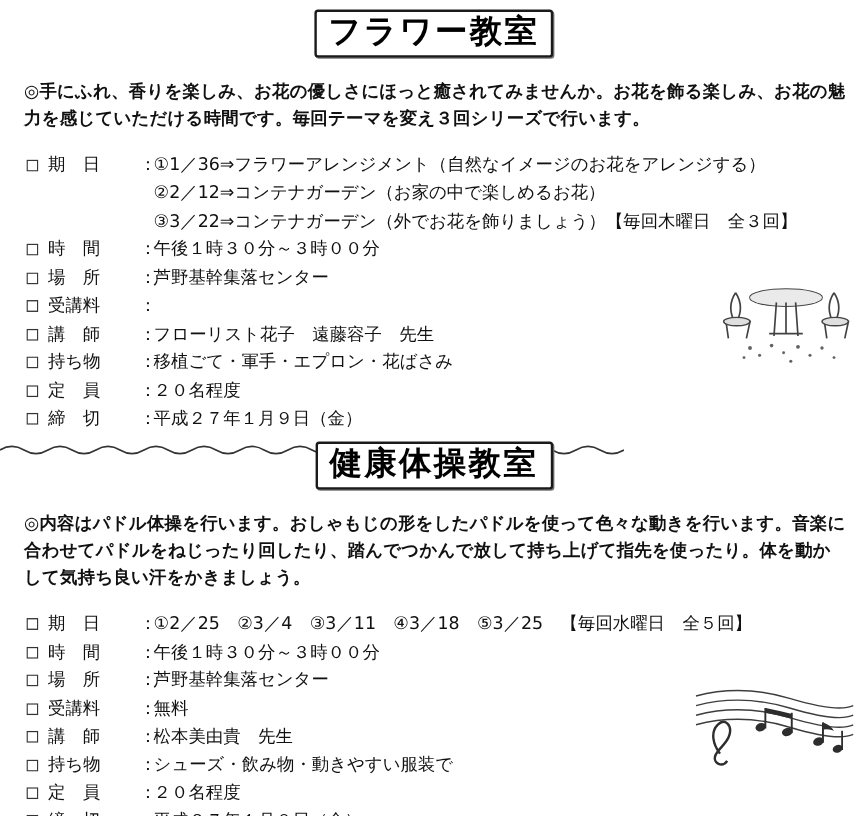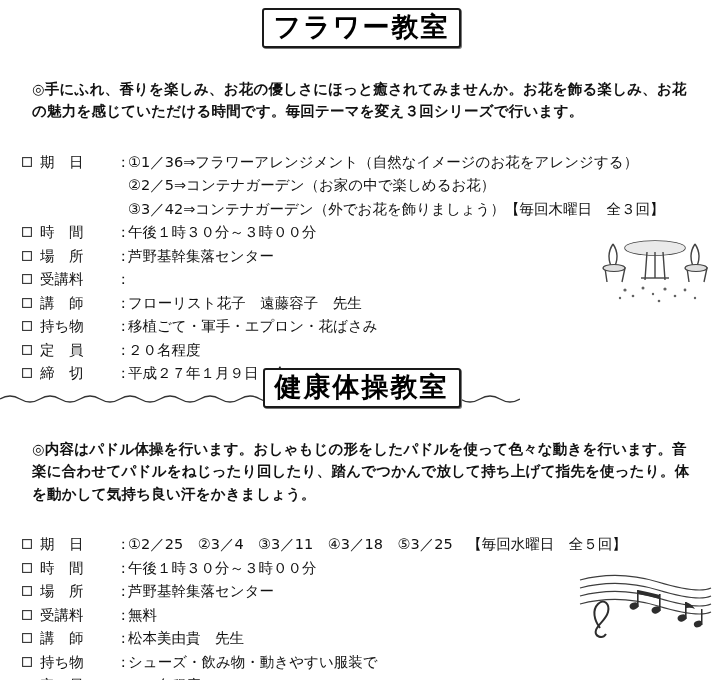--- a/index.html
+++ b/index.html
@@ -37,21 +37,21 @@
     letter-spacing: 2px;
     line-height: 1.1;
     font-family: "DejaVu Sans", "Liberation Sans", sans-serif;
     box-shadow: 1px 1px 0 #777;
     background: #fff;
     color: #000;
   }
 
   
   .lead {
-    margin: 16px;
+    margin: 4px;
     padding: 0 14px 0 16px;
     font-size: 14.5px;
     font-weight: bold;
     line-height: 1.55;
     letter-spacing: 0.2px;
     position: relative;
   }
   .lead .at {
     font-weight: bold;
   }
@@ -149,22 +149,22 @@
       <div class="row">
         <span class="bullet">
           <svg width="10" height="10" viewBox="0 0 10 10">
               <rect x="0.6" y="0.6" width="8.8" height="8.8" fill="none" stroke="#333" stroke-width="1.1"></rect>
             </svg>
         </span>
         <span class="label">期　日</span>
         <span class="colon">：</span>
         <span class="value">①1／36⇒フラワーアレンジメント（自然なイメージのお花をアレンジする）</span>
       </div>
-      <div class="sub">②2／5⇒コンテナガーデン（お家の中で楽しめるお花）</div>
-      <div class="sub">③3／42⇒コンテナガーデン（外でお花を飾りましょう）【毎回木曜日　全３回】</div>
+      <div class="sub">②2／12⇒コンテナガーデン（お家の中で楽しめるお花）</div>
+      <div class="sub">③3／22⇒コンテナガーデン（外でお花を飾りましょう）【毎回木曜日　全３回】</div>
 
       <div class="row">
         <span class="bullet">
           <svg width="10" height="10" viewBox="0 0 10 10">
               <rect x="0.6" y="0.6" width="8.8" height="8.8" fill="none" stroke="#333" stroke-width="1.1"></rect>
             </svg>
         </span>
         <span class="label">時　間</span>
         <span class="colon">：</span>
         <span class="value">午後１時３０分～３時００分</span>

